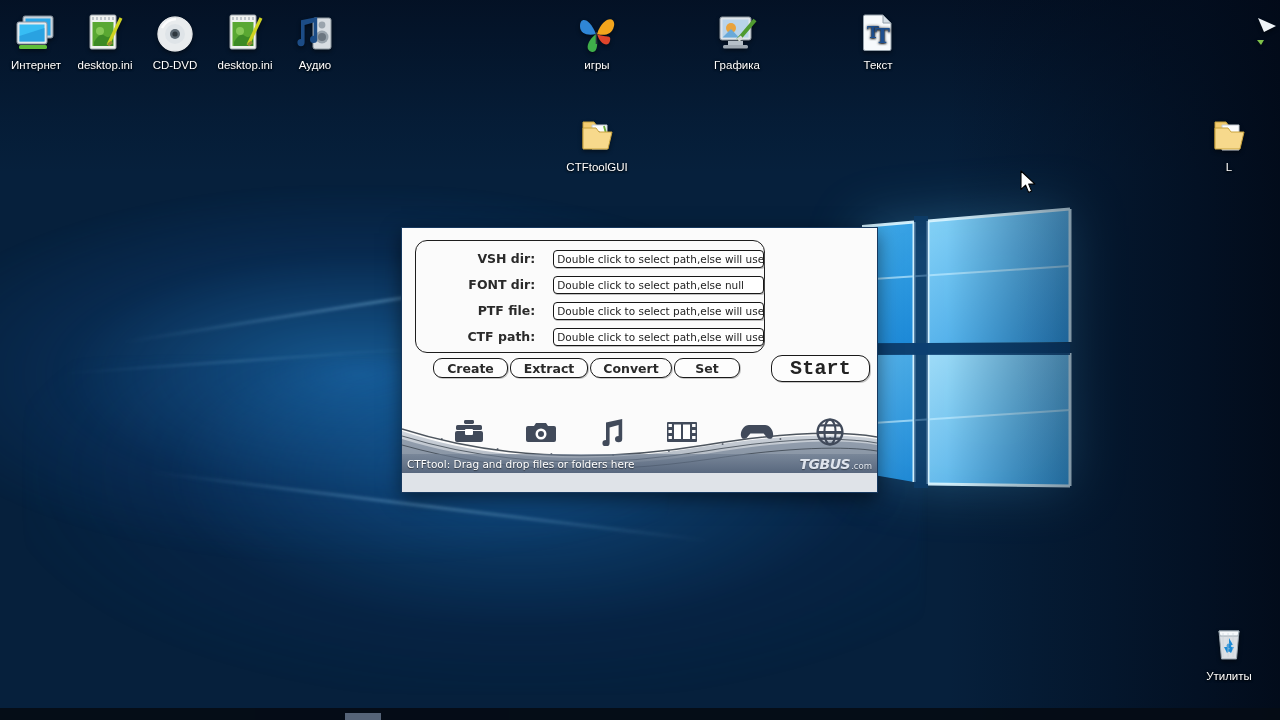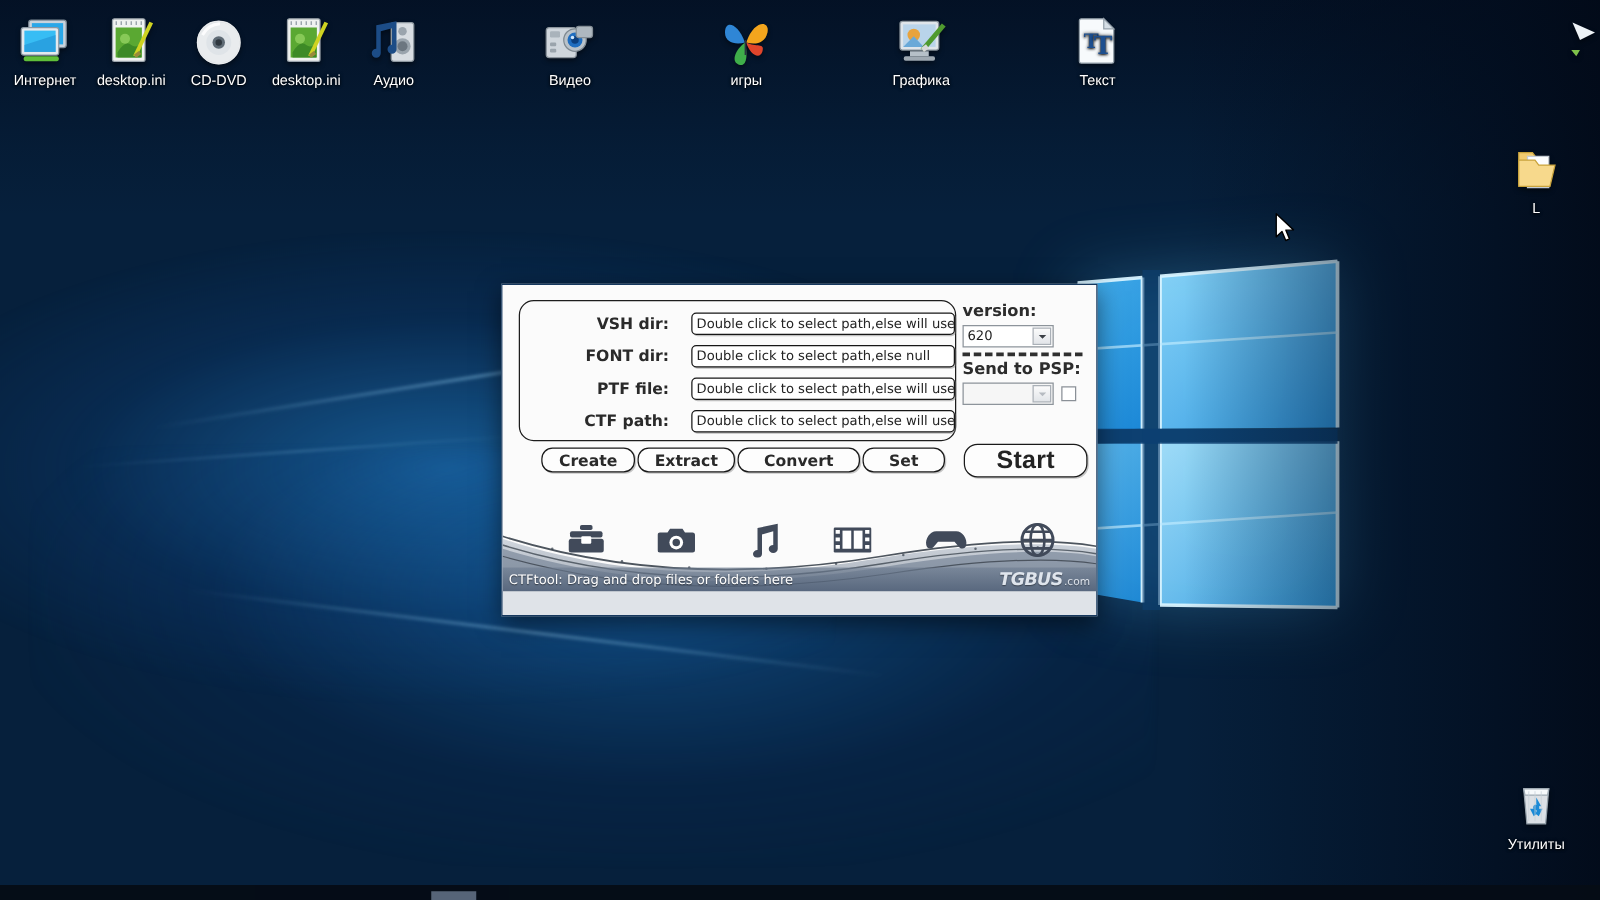--- a/index.html
+++ b/index.html
@@ -184,21 +184,21 @@
     font-size: 12.5px;
     font-weight: bold;
     color: #2a2a2a;
     display: flex; align-items: center; justify-content: center;
     font-family: "DejaVu Sans", sans-serif;
     cursor: pointer;
     box-shadow: 1px 1px 0 rgba(120,120,120,0.4);
   }
   .act-btn.w-create  { width: 75px; }
   .act-btn.w-extract { width: 78px; }
-  .act-btn.w-convert { width: 98px; }
+  .act-btn.w-convert { width: 82px; border-radius: 10px; }
   .act-btn.w-set     { width: 66px; }
 
   
   #right-col {
     position: absolute;
     left: 368px; top: 14px;
     width: 104px;
   }
   .rc-label {
     font-size: 13px;
@@ -249,21 +249,21 @@
     position: absolute;
     left: 369px; top: 127px;
     width: 99px; height: 27px;
     border: 1.6px solid #1a1a1a;
     border-radius: 11px;
     background: #fdfdfd;
     font-size: 20px;
     font-weight: bold;
     color: #232323;
     display: flex; align-items: center; justify-content: center;
-    font-family: Liberation Sans, sans-serif;
+    font-family: Liberation Mono, monospace;
     cursor: pointer;
     letter-spacing: 0.2px;
     box-shadow: 1px 1px 0 rgba(120,120,120,0.4);
   }
 
   
   #media-strip {
     position: absolute;
     left: 52px; top: 190px;
     width: 390px;
@@ -457,36 +457,20 @@
         <rect x="20" y="6" width="18" height="31" rx="2" fill="#d8dde2" stroke="#8d979f"></rect>
         <circle cx="29" cy="25" r="6.5" fill="#9aa4ad"></circle>
           <circle cx="29" cy="25" r="4" fill="#6c7680"></circle>
         <circle cx="29" cy="13" r="3.4" fill="#9aa4ad"></circle>
         <path d="M8 27 a3.6 3.6 0 1 0 3.6 3.6 V13 l9-2.4 v13.2 a3.6 3.6 0 1 0 3.6 3.6 V5 L8 8.2 z" fill="#1c4c86"></path>
       </svg>
     </div>
     <div class="icon-label">Аудио</div>
   </div>
 
-  <div class="icon-cell" style="left:410px; top:6px;">
-    <div class="icon-art">
-      <svg width="50" height="44" viewBox="0 0 50 44">
-        <rect x="6" y="10" width="24" height="24" rx="2.5" fill="#cfd6dc" stroke="#8c959d"></rect>
-        <rect x="9" y="13" width="8" height="5" rx="1" fill="#a9b3bb"></rect>
-        <rect x="9" y="22" width="5" height="3" rx="1" fill="#9aa4ac"></rect>
-        <rect x="9" y="27" width="5" height="3" rx="1" fill="#9aa4ac"></rect>
-        <circle cx="29" cy="20" r="9" fill="#b9c2c9" stroke="#7f8a92"></circle>
-        <circle cx="29" cy="20" r="6" fill="#1f6ec0"></circle>
-        <circle cx="29" cy="20" r="3" fill="#0b3f7e"></circle>
-        <circle cx="27" cy="18" r="1.4" fill="#cfe8ff"></circle>
-        <rect x="30" y="9" width="13" height="9" rx="2" fill="#aeb8c0" stroke="#848e96"></rect>
-      </svg>
-    </div>
-    <div class="icon-label">Видео</div>
-  </div>
 
   <div class="icon-cell" style="left:551px; top:6px;">
     <div class="icon-art">
       <svg width="46" height="46" viewBox="0 0 46 46">
         <path d="M22 24 C16 8 6 6 6 16 C6 24 14 26 22 24 Z" fill="#2f86d6"></path>
         <path d="M22 24 C14 30 10 40 18 42 C24 43 24 32 22 24 Z" fill="#3fae4a"></path>
         <path d="M23 24 C29 6 42 6 40 16 C38 25 30 26 23 24 Z" fill="#f3a51d"></path>
         <path d="M23 24 C31 28 38 24 36 31 C34 38 26 34 23 24 Z" fill="#e0452b"></path>
         <path d="M22.4 22 L22.4 34" stroke="#2a3340" stroke-width="1.4"></path>
       </svg>
@@ -528,20 +512,32 @@
     <div class="icon-art">
       <svg width="36" height="44" viewBox="0 0 36 44">
         <path d="M4 6 l18 8 -12 6 z" fill="#eef3f7"></path>
         <path d="M3 28 l7 0 -3 5 z" fill="#7fc24a"></path>
       </svg>
     </div>
     <div class="icon-label"></div>
   </div>
 
 
+  <div class="icon-cell" style="left:551px; top:108px;">
+    <div class="icon-art">
+      <svg width="44" height="44" viewBox="0 0 44 44">
+        <path d="M8 8 h11 l3 4 h9 v22 h-23 z" fill="#f3cd72" stroke="#c9a33c"></path>
+        <path d="M17 11 h15 v24 h-15 z" fill="#fcfdfe" stroke="#c5ccd3"></path>
+        <path d="M23 17 h2 v2 h-2 z" fill="#b9c2ca"></path>
+        <path d="M29 12 q4 11 0 23" stroke="#6fae3e" stroke-width="2" fill="none"></path>
+        <path d="M8 14 h13 l3 4 h13 l-4 17 h-25 z" fill="#f7d98c" stroke="#c9a33c"></path>
+      </svg>
+    </div>
+    <div class="icon-label">CTFtoolGUI</div>
+  </div>
 
   <div class="icon-cell" style="left:1183px; top:108px;">
     <div class="icon-art">
       <svg width="44" height="44" viewBox="0 0 44 44">
         <path d="M8 8 h11 l3 4 h9 v22 h-23 z" fill="#f1cb70" stroke="#c9a33c"></path>
         <path d="M15 11 h17 v25 h-17 z" fill="#fcfdfe" stroke="#c5ccd3"></path>
         <path d="M21 20 h2 v2 h-2 z" fill="#b9c2ca"></path>
         <path d="M8 14 h13 l3 4 h13 l-4 17 h-25 z" fill="#f7d98c" stroke="#c9a33c"></path>
       </svg>
     </div>
@@ -615,38 +611,20 @@
         </div>
       </div>
 
       <div id="action-row">
         <div class="act-btn w-create">Create</div>
         <div class="act-btn w-extract">Extract</div>
         <div class="act-btn w-convert">Convert</div>
         <div class="act-btn w-set">Set</div>
       </div>
 
-      <div id="right-col">
-        <div class="rc-label">version:</div>
-        <div class="combo">620
-          <span class="combo-arrow">
-              <i></i>
-            </span>
-        </div>
-        <div class="dashed-sep"></div>
-        <div class="rc-label">Send to PSP:</div>
-        <div class="send-row">
-          <div class="combo disabled">
-            <span class="combo-arrow">
-                <i></i>
-              </span>
-          </div>
-          <div class="chk"></div>
-        </div>
-      </div>
 
       <div id="start-btn">Start</div>
 
       <div id="media-strip">
         <span class="m-ico">
           <svg width="30" height="26" viewBox="0 0 30 26">
             <rect x="10" y="1" width="10" height="4" rx="1.4"></rect>
             <rect x="2" y="6" width="26" height="5" rx="1.6"></rect>
             <rect x="1" y="12" width="28" height="11" rx="2"></rect>
             <rect x="11" y="10" width="8" height="6" rx="1" fill="#fff"></rect>

